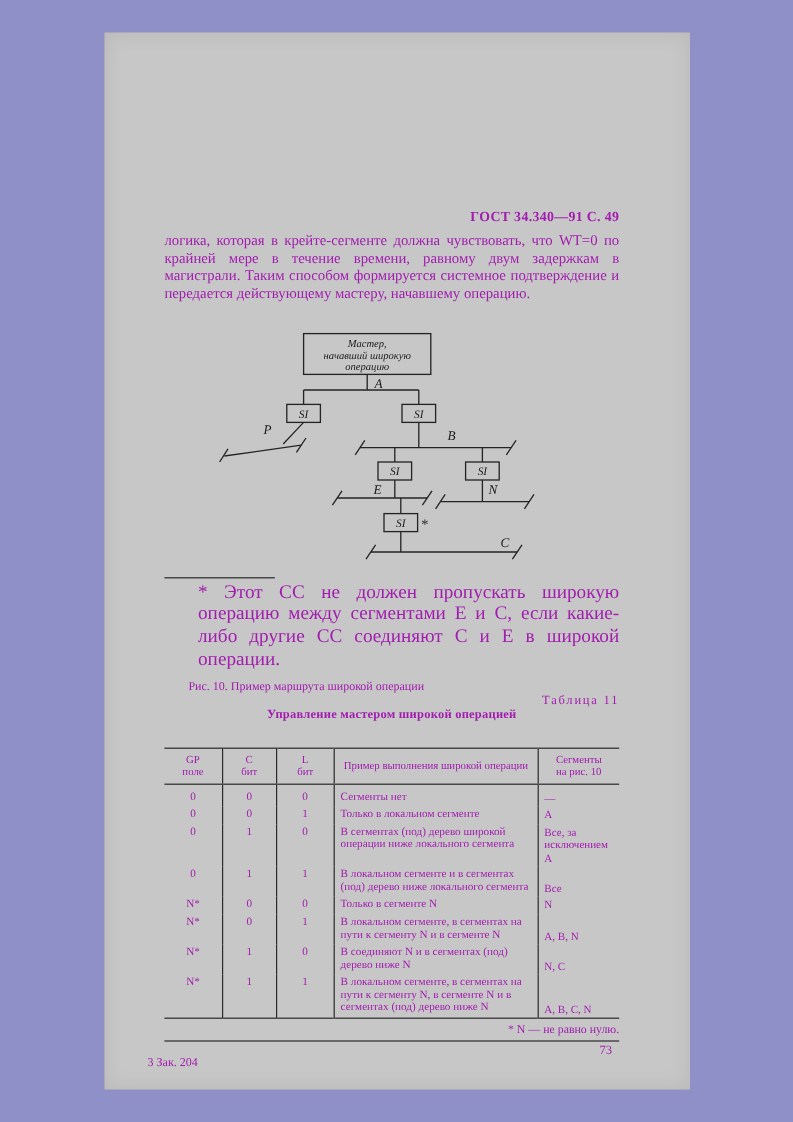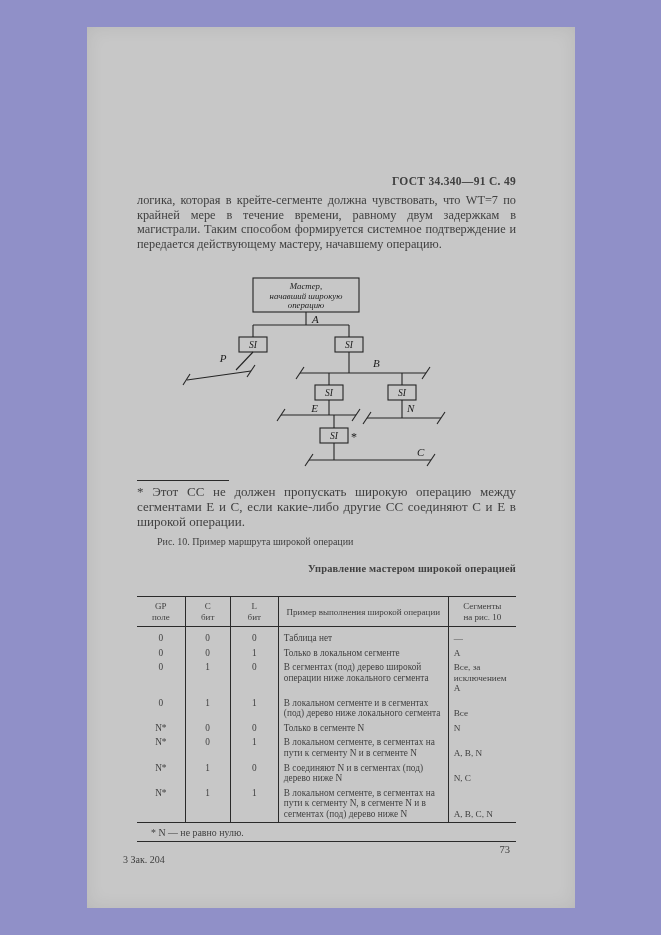--- a/index.html
+++ b/index.html
@@ -1,69 +1,69 @@
 <!DOCTYPE html>
 <html><head>
 <meta charset="utf-8">
 <style>
   * { margin:0; padding:0; box-sizing:border-box; }
   body { background:#6f6fae; }
   .scan {
     width:661px; height:935px; position:relative;
     background:#9090c8;
     font-family:"Liberation Serif","DejaVu Serif",serif;
-    color:#404040; overflow:hidden;text-decoration:underline;
+    color:#a21caf; overflow:hidden;text-decoration:underline;
   }
   .page {
     position:absolute; left:87px; top:27px; width:488px; height:881px;
     background:#c7c7c7;
     box-shadow: inset 0 0 18px rgba(0,0,0,.08);
   }
   .content { padding:148px 59px 0 50px;  }
   .gost-header { text-align:right; font-weight:bold; font-size:11.5px; letter-spacing:.3px; }
   .body-text { margin-top:6px; font-size:12.3px; line-height:1.19; text-align:justify; }
   .diagram { margin-top:24px; }
   svg .ln { stroke:#242424; stroke-width:1.1; fill:none; }
   svg .box { stroke:#242424; stroke-width:1.1; fill:none; }
   svg text { fill:#1c1c1c; font-family:"Liberation Serif","DejaVu Serif",serif; }
   svg .master-t { font-style:italic; font-size:8.8px; }
   svg .si-t { font-style:italic; font-size:9.5px; }
   svg .seg-t { font-style:italic; font-size:11px; }
   svg .star-t { font-size:12px; }
   .fn-rule { width:92px; border-top:1px solid #2a2a2a; margin-top:2px; }
-  .footnote { font-size:13px; line-height:1.18; text-align:justify; margin-top:3px; }
+  .footnote { font-size:16px; line-height:1.18; text-align:justify; margin-top:3px;margin-left:28px; }
   .fig-caption { font-size:10px; margin-top:7px; padding-left:20px; }
   .table-label { text-align:right; font-size:10.4px; margin-top:1px; letter-spacing:1.5px; }
-  .table-title { text-align:right; font-weight:bold; font-size:10.4px; margin-top:16px; letter-spacing:.2px; }
+  .table-title { text-align:center; font-weight:bold; font-size:10.4px; margin-top:0; letter-spacing:.2px; }
   table { width:100%; border-collapse:collapse; margin-top:22px; font-size:9.3px; line-height:1.14;
           border-top:1.4px solid #2a2a2a; border-bottom:1.4px solid #2a2a2a; }
   th, td { border-left:1px solid #2a2a2a; }
   th:first-child, td:first-child { border-left:none; }
   th { border-bottom:1px solid #2a2a2a; font-weight:normal; font-size:9px; text-align:center;
        vertical-align:middle; padding:4px 2px; white-space:pre-line; }
   td { vertical-align:top; padding:2px 5px; }
   td.num { text-align:center; padding-top:2px; }
   td.seg { vertical-align:bottom; font-size:9.2px; }
   tbody tr:first-child td { padding-top:6px; }
-  .table-footnote { font-size:9.9px; margin-top:4px; padding-left:14px; }
+  .table-footnote { font-size:9.9px; margin-top:4px; padding-left:14px;text-align:right; }
   .table-end-rule { width:100%; border-top:1px solid #2a2a2a; margin-top:3px; }
   .bottom-row { display:flex; justify-content:space-between; align-items:flex-start; margin-top:2px; }
   .imprint { font-size:10px; padding-top:10px; margin-left:-14px; }
   .pagenum { font-size:10.5px; padding-right:6px; }
 </style>
 </head>
 <body>
 
 <div class="scan">
   <div class="page">
     <div class="content">
 
       <div class="gost-header">ГОСТ 34.340—91 С. 49</div>
 
-      <p class="body-text">логика, которая в крейте-сегменте должна чувствовать, что WT=7 по крайней мере в течение времени, равному двум задержкам в магистрали. Таким способом формируется системное подтверждение и передается действующему мастеру, начавшему операцию.</p>
+      <p class="body-text">логика, которая в крейте-сегменте должна чувствовать, что WT=0 по крайней мере в течение времени, равному двум задержкам в магистрали. Таким способом формируется системное подтверждение и передается действующему мастеру, начавшему операцию.</p>
 
       <div class="diagram">
         <svg width="379" height="198" viewBox="0 0 379 198">
 
           <rect class="box" x="116" y="2" width="106" height="34"></rect>
           <text class="master-t" x="169" y="13" text-anchor="middle">Мастер,</text>
           <text class="master-t" x="169" y="23" text-anchor="middle">начавший широкую</text>
           <text class="master-t" x="169" y="32" text-anchor="middle">операцию</text>
 
           <g class="ln">
@@ -121,20 +121,21 @@
           <text class="seg-t" x="280" y="180">C</text>
           <text class="star-t" x="214" y="165">*</text>
         </svg>
       </div>
 
       <div class="fn-rule"></div>
       <div class="footnote">* Этот СС не должен пропускать широкую операцию между сегментами Е и С, если какие-либо другие СС соединяют С и Е в широкой операции.</div>
 
       <div class="fig-caption">Рис. 10. Пример маршрута широкой операции</div>
 
+      <div class="table-label">Таблица 11</div>
       <div class="table-title">Управление мастером широкой операцией</div>
 
       <table>
         <colgroup>
           <col style="width:12.7%">
             <col style="width:11.9%">
             <col style="width:12.7%">
             <col style="width:44.8%">
             <col style="width:17.9%">
         </colgroup>
@@ -149,21 +150,21 @@
             <th>Пример выполнения широкой операции</th>
             <th>Сегменты
 на рис. 10</th>
           </tr>
         </thead>
         <tbody>
           <tr>
             <td class="num">0</td>
             <td class="num">0</td>
             <td class="num">0</td>
-            <td>Таблица нет</td>
+            <td>Сегменты нет</td>
             <td class="seg">—</td>
           </tr>
           <tr>
             <td class="num">0</td>
             <td class="num">0</td>
             <td class="num">1</td>
             <td>Только в локальном сегменте</td>
             <td class="seg">А</td>
           </tr>
           <tr>

